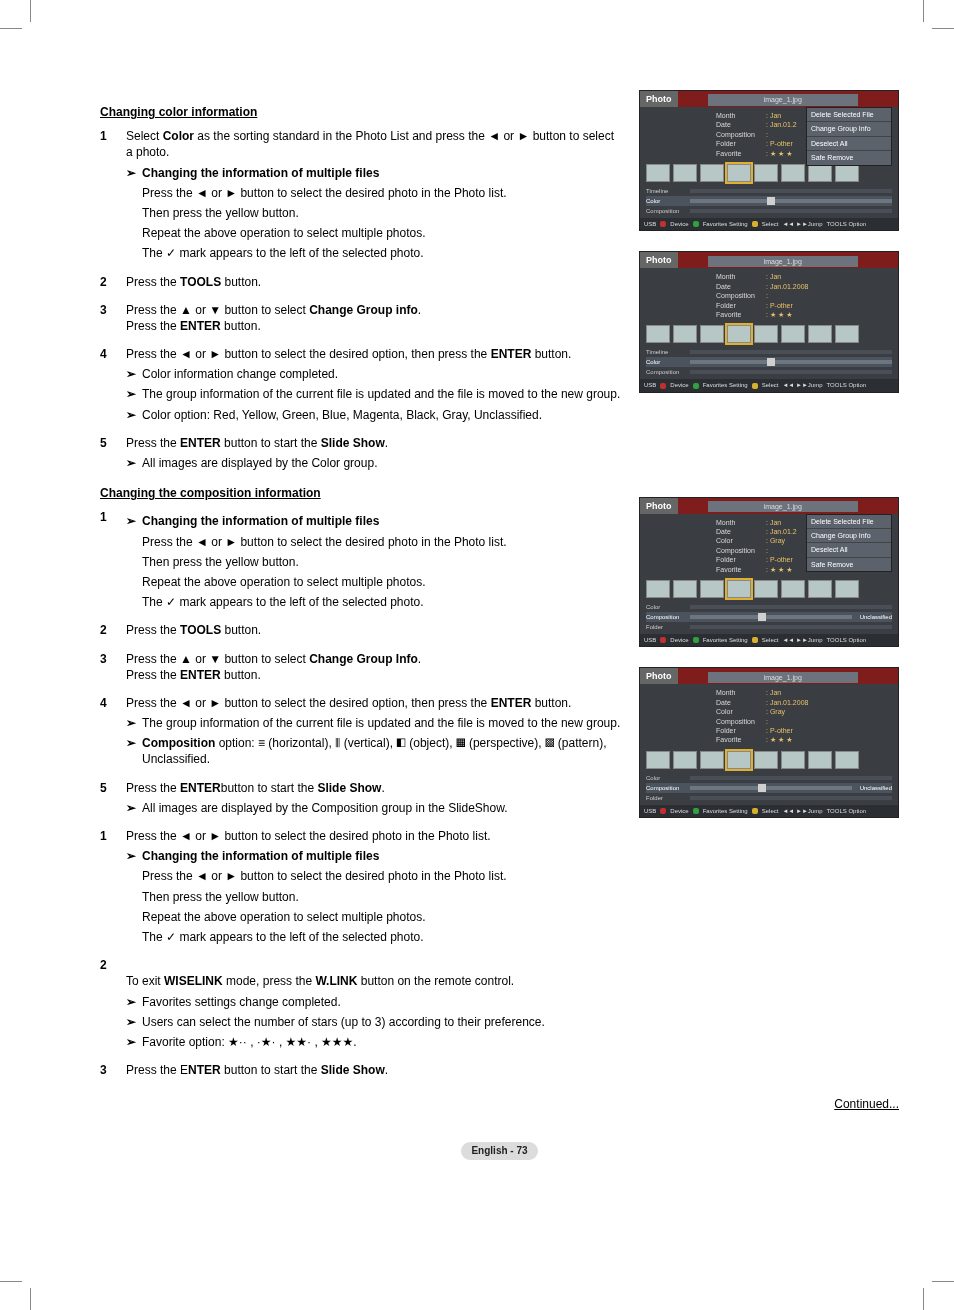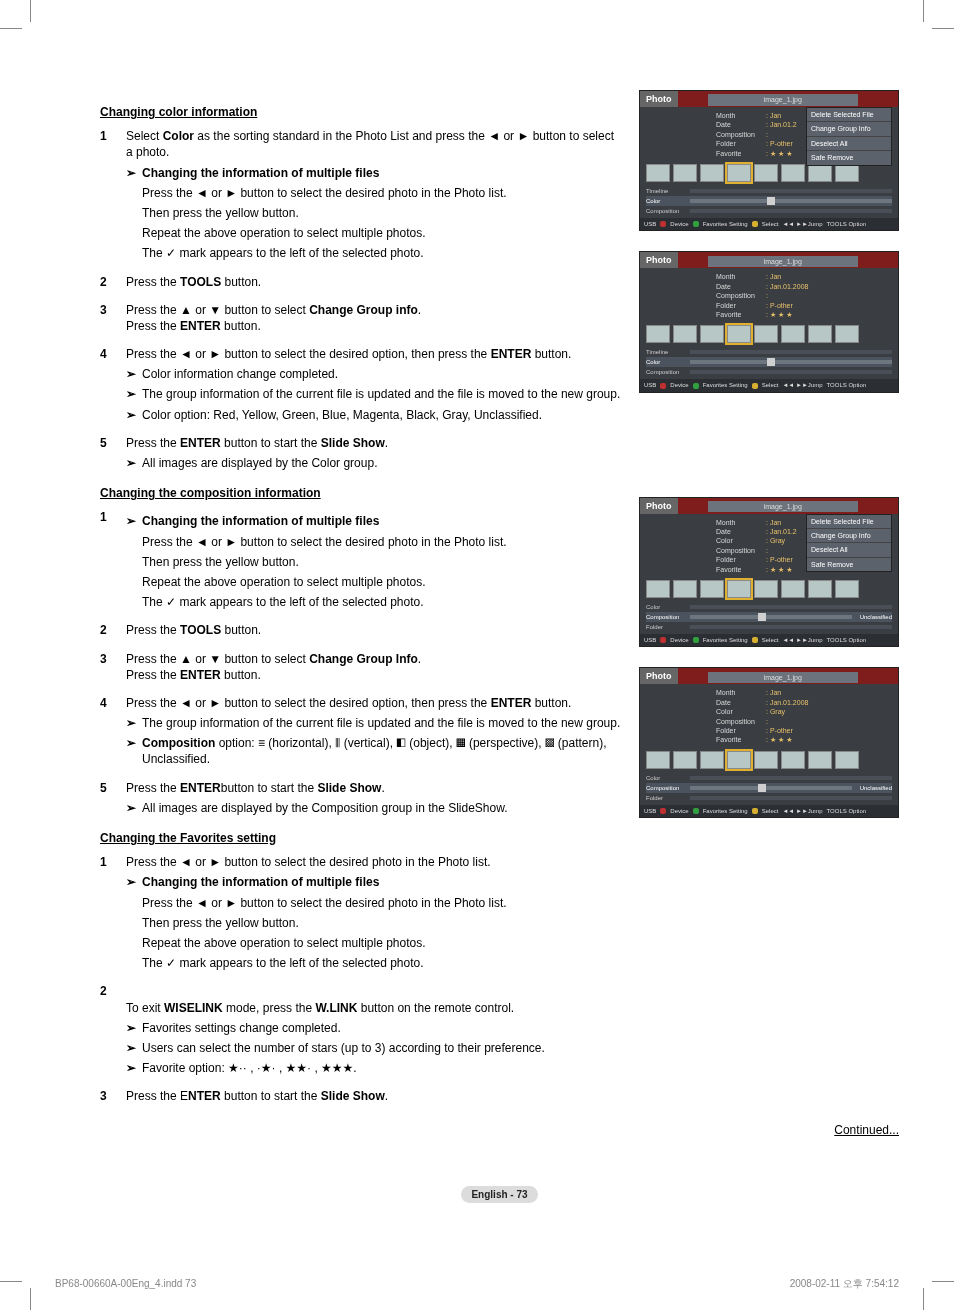--- a/index.html
+++ b/index.html
@@ -9,21 +9,21 @@
   .left { flex: 1 1 auto; min-width: 0; }
   .right { flex: 0 0 260px; }
   .section-heading { font-weight: bold; text-decoration: underline; margin-bottom: 8px; margin-top: 14px; }
   .step { display: flex; align-items: flex-start; margin-bottom: 12px; }
   .step-num { font-weight: bold; width: 26px; flex-shrink: 0; }
   .step-body { flex: 1; }
   .sub { display: flex; align-items: flex-start; margin-top: 4px; }
   .sub-mark { width: 16px; flex-shrink: 0; font-weight: bold; }
   .sub-body { flex: 1; }
   .bold { font-weight: bold; }
-  .page-footer-pill { text-align: center; margin-top: 47px; }
+  .page-footer-pill { text-align: center; margin-top: 30px; }
   .pill { display: inline-block; background: #dcdcdc; border-radius: 10px; padding: 2px 10px; font-size: 10px; font-weight: bold; color: #222; }
   .continued { text-align: right; text-decoration: underline; margin-top: 6px; }
   .bottom-meta { position: absolute; bottom: 20px; left: 55px; right: 55px; display: flex; justify-content: space-between; font-size: 10px; color: #888; }
   .crop-mark { position: absolute; border-color: #888; }
   .cm-tl-v { top: 0; left: 30px; width: 0; height: 22px; border-left: 1px solid #888; }
   .cm-tl-h { top: 28px; left: 0; width: 22px; height: 0; border-top: 1px solid #888; }
   .cm-tr-v { top: 0; right: 30px; width: 0; height: 22px; border-left: 1px solid #888; }
   .cm-tr-h { top: 28px; right: 0; width: 22px; height: 0; border-top: 1px solid #888; }
   .cm-bl-v { bottom: 0; left: 30px; width: 0; height: 22px; border-left: 1px solid #888; }
   .cm-bl-h { bottom: 28px; left: 0; width: 22px; height: 0; border-top: 1px solid #888; }
@@ -197,21 +197,20 @@
         <div class="step">
           <div class="step-num">5</div>
           <div class="step-body">
             <div><span>Press the </span><span class="bold">ENTER</span><span>button to start the </span><span class="bold">Slide Show</span><span>.</span></div>
             <div class="sub">
               <div class="sub-mark">➢</div>
               <div class="sub-body">All images are displayed by the Composition group in the SlideShow.</div>
             </div>
           </div>
         </div>
-        <div class="section-heading">Changing the Favorites setting</div>
         <div class="step">
           <div class="step-num">1</div>
           <div class="step-body">
             <div><span>Press the ◄ or ► button to select the desired photo in the Photo list.</span></div>
             <div class="sub">
               <div class="sub-mark">➢</div>
               <div class="sub-body bold">Changing the information of multiple files</div>
             </div>
             <div class="sub">
               <div class="sub-mark"></div>
@@ -549,17 +548,13 @@
           </div>
         </div>
       </div>
   </div>
 
   <div class="continued">Continued...</div>
   <div class="page-footer-pill">
     <span class="pill">English - 73</span>
   </div>
 
-  <div class="bottom-meta">
-    <span>BP68-00660A-00Eng_4.indd   73</span>
-    <span>2008-02-11   오후 7:54:12</span>
-  </div>
 </div>
 
 </body></html>

